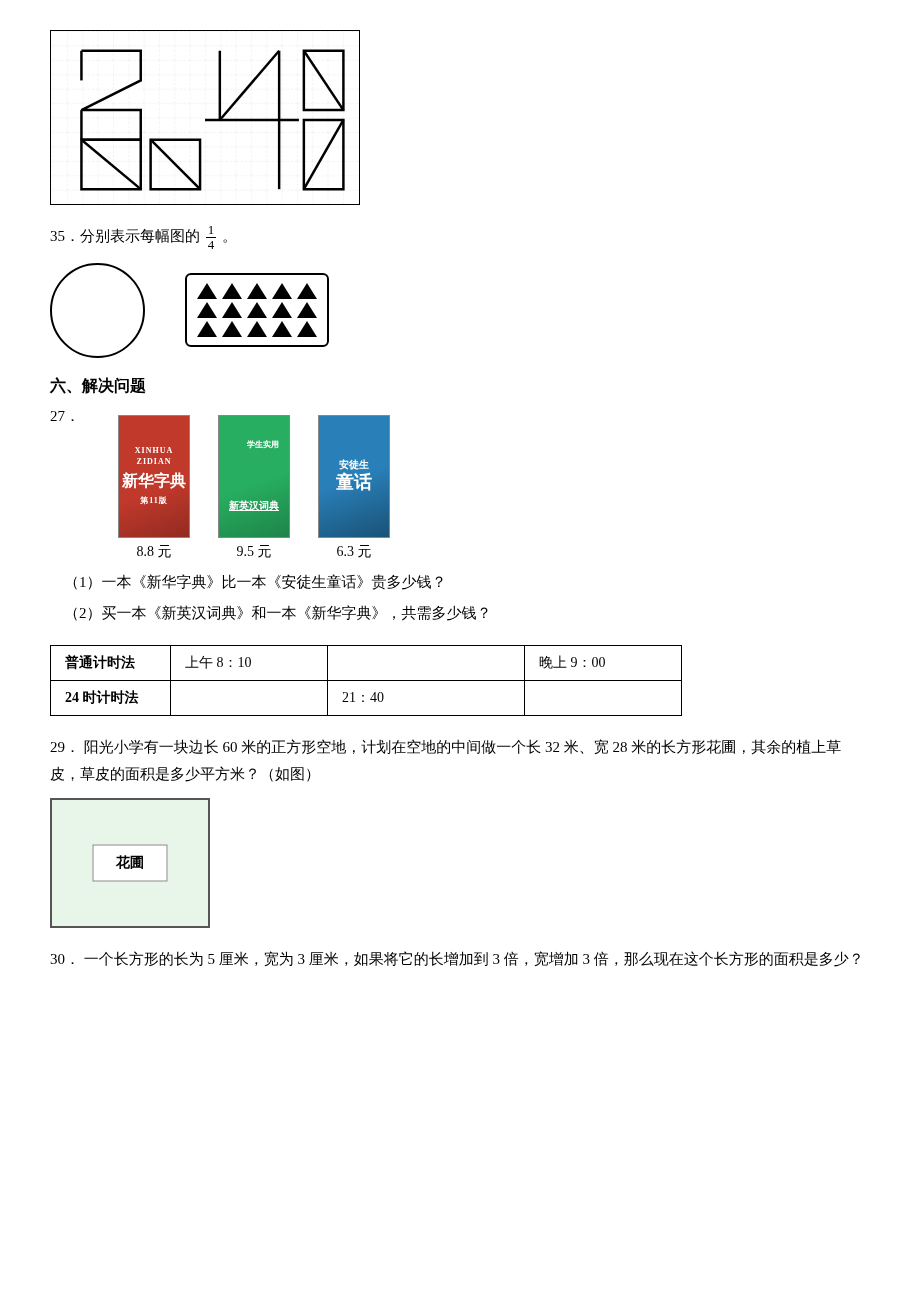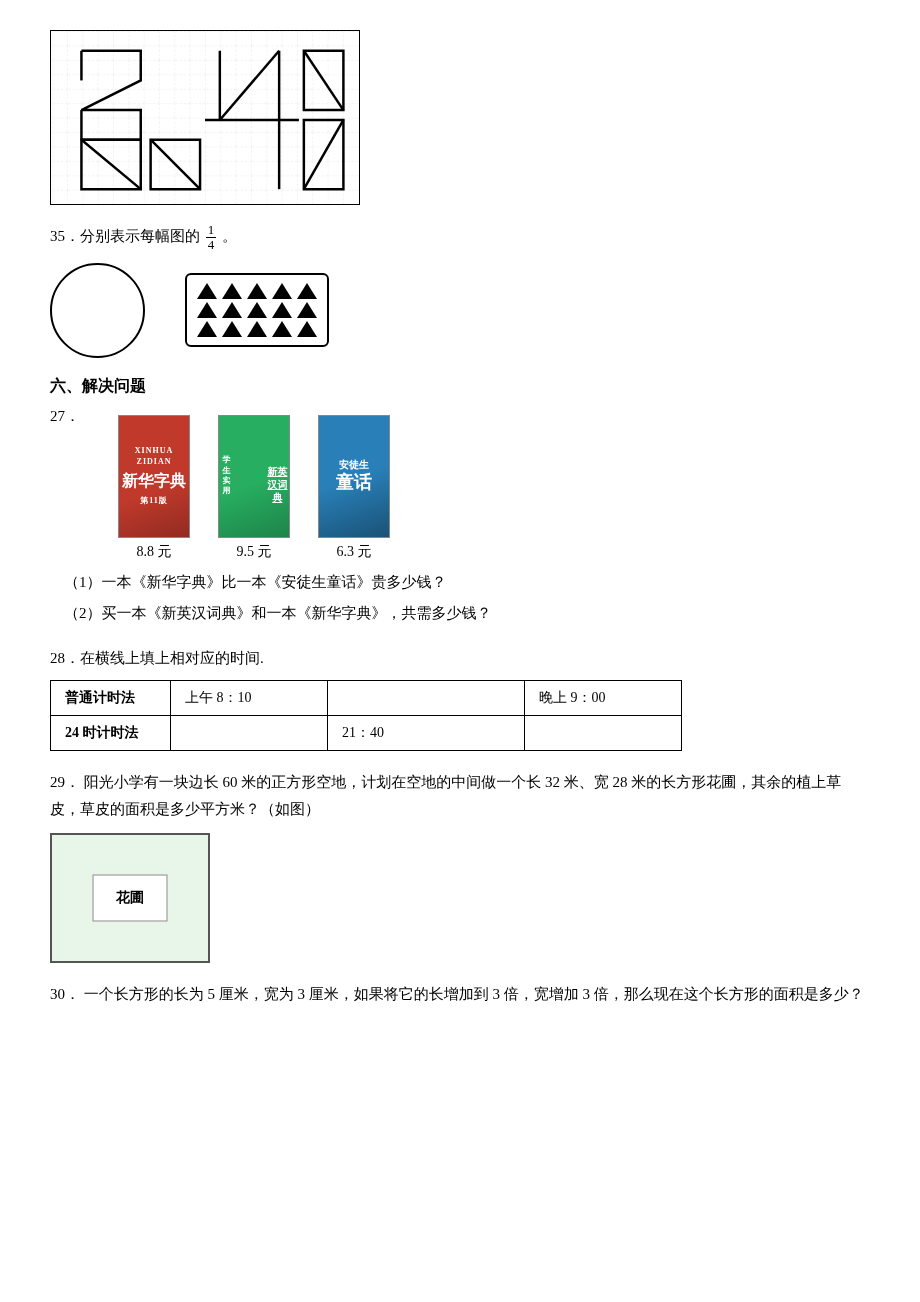--- a/index.html
+++ b/index.html
@@ -151,21 +151,21 @@
       background: #e8f5e9;
       position: relative;
       margin: 10px 0 14px 0;
     }
     .inner-rect {
       position: absolute;
       top: 50%;
       left: 50%;
       transform: translate(-50%, -50%);
       width: 75px;
-      height: 47px;
+      height: 37px;
       border: 1.5px solid #888;
       background: #fff;
       display: flex;
       align-items: center;
       justify-content: center;
       font-size: 14px;
       font-weight: bold;
     }
 
     .q-text { margin-bottom: 6px; line-height: 1.8; font-size: 15px; }
@@ -260,21 +260,21 @@
           <div class="book-xinhua-inner">
             <div class="small-text">XINHUA ZIDIAN</div>
             <div style="font-size:16px; margin-top:4px;">新华字典</div>
             <div class="small-text" style="margin-top:4px;">第11版</div>
           </div>
         </div>
         <div class="book-price">8.8 元</div>
       </div>
       <div class="book-item">
         <div class="book-cover book-yinghan">
-          <div style="display:flex; flex-direction:row; align-items:center;gap:32px;">
+          <div style="display:flex; flex-direction:column; align-items:flex-end;gap:32px;">
             <div style="font-size:8px;">学生实用</div>
             <div style="font-size:10px; font-weight:bold; margin-top:17px;text-decoration:underline;">新英汉词典</div>
           </div>
         </div>
         <div class="book-price">9.5 元</div>
       </div>
       <div class="book-item">
         <div class="book-cover book-andersen">
           <div style="display:flex; flex-direction:column; align-items:center;">
             <div style="font-size:10px;">安徒生</div>
@@ -283,21 +283,20 @@
         </div>
         <div class="book-price">6.3 元</div>
       </div>
     </div>
   </div>
   <div class="sub-q">（1）一本《新华字典》比一本《安徒生童话》贵多少钱？</div>
   <div class="sub-q">（2）买一本《新英汉词典》和一本《新华字典》，共需多少钱？</div>
 </div>
 
 <div class="section">
-  <div class="q-text">28．在横线上填上相对应的时间.</div>
   <table class="time-table">
     <tbody>
         <tr>
       <td>普通计时法</td>
       <td>上午 8：10</td>
       <td style="min-width:120px;"></td>
       <td>晚上 9：00</td>
     </tr>
     <tr>
       <td>24 时计时法</td>

